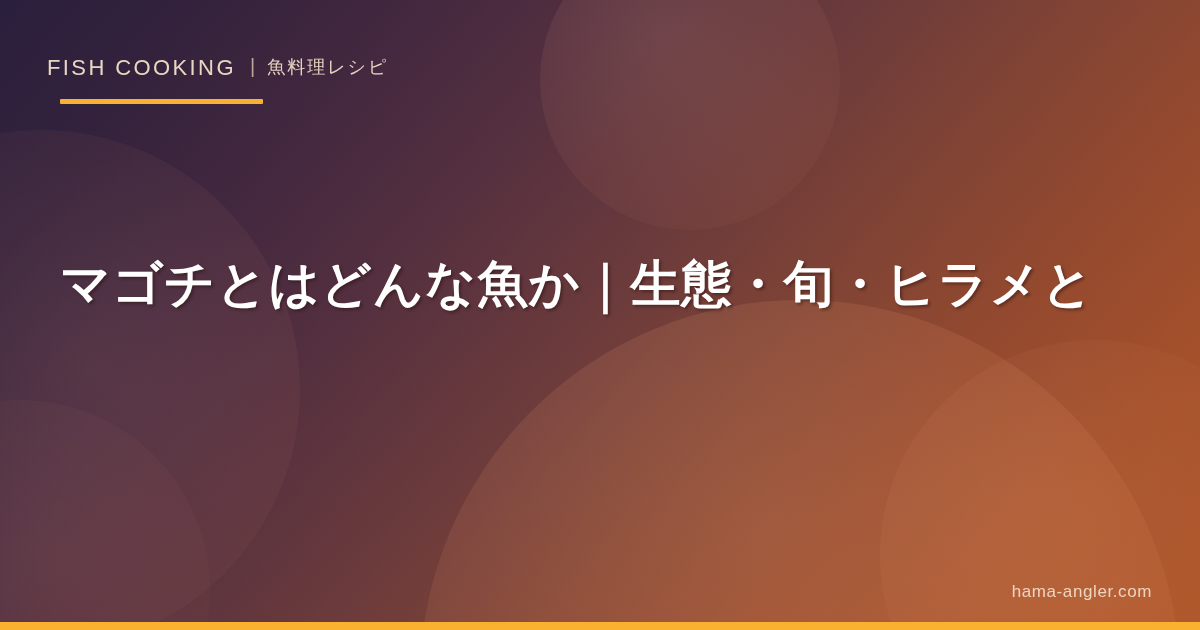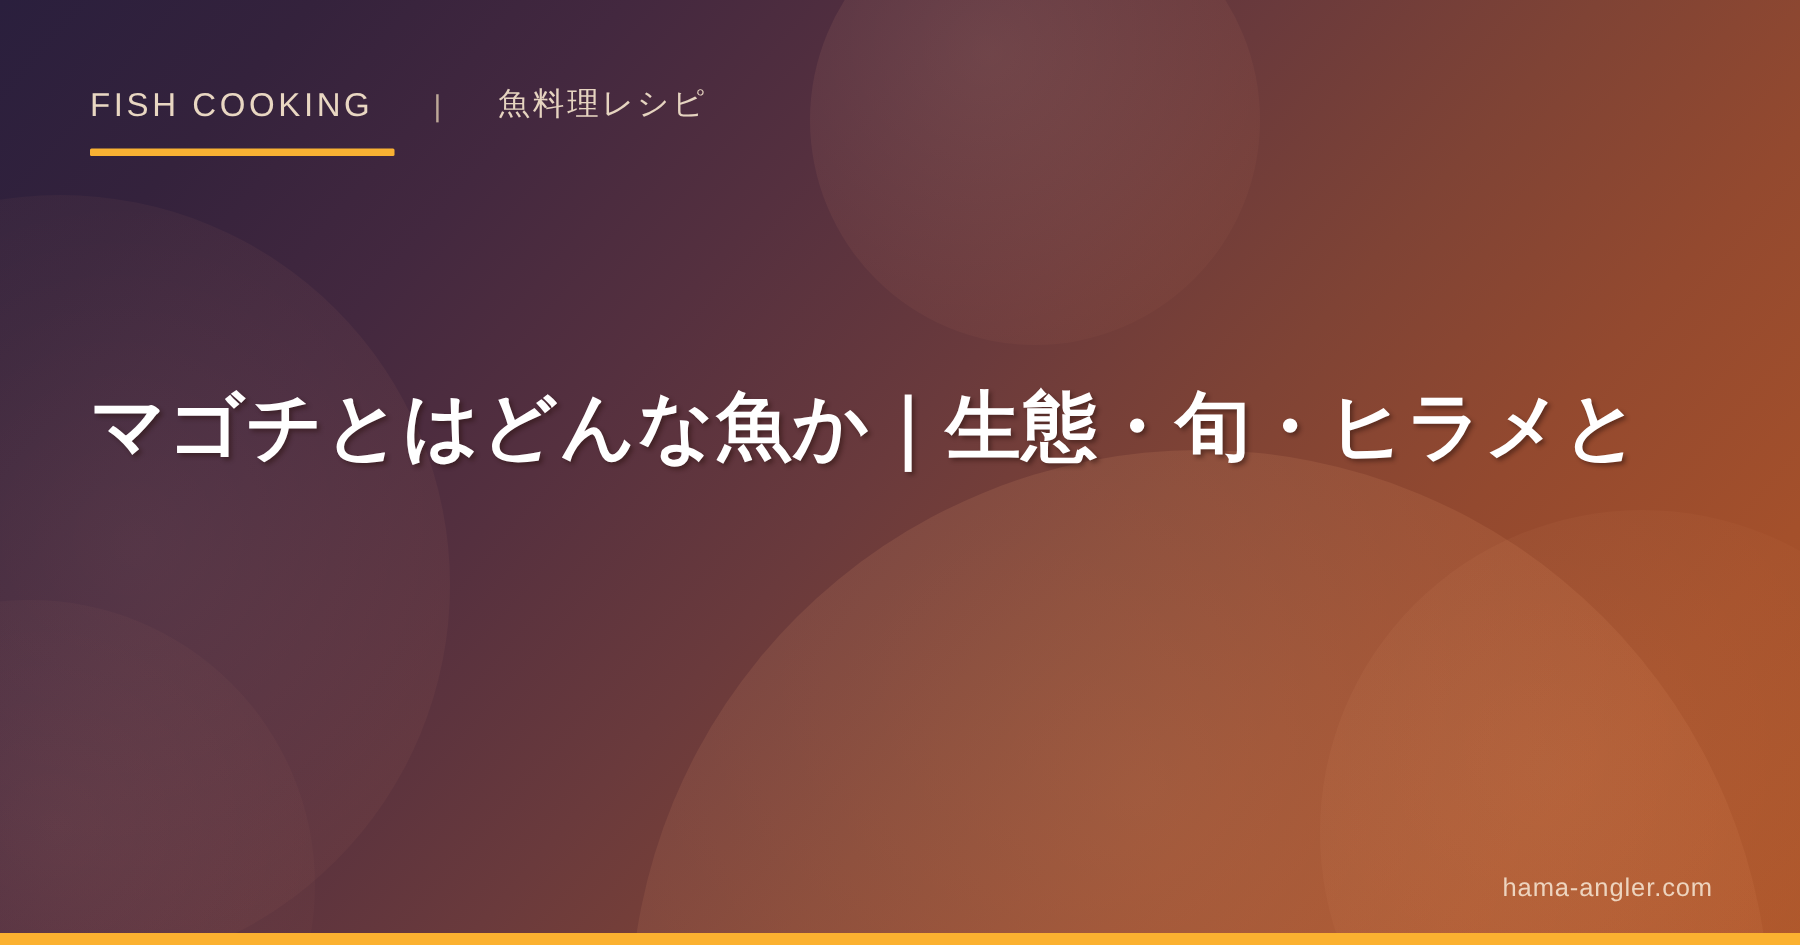--- a/index.html
+++ b/index.html
@@ -87,44 +87,43 @@
     top: 400px;
     background: radial-gradient(circle at 55% 40%,
                 rgba(255, 175, 135, 0.07),
                 rgba(255, 160, 120, 0.02) 65%,
                 rgba(255, 150, 110, 0.0) 100%);
   }
 
   
   .kicker {
     position: absolute;
-    left: 60px;
+    left: 47px;
     top: 55px;
     display: flex;
-    align-items: flex-end;
+    align-items: flex-start;
     white-space: nowrap;
-    gap: 26px;
   }
 
   .kicker-en {
     font-size: 22px;
     letter-spacing: 2.4px;
     color: #e9d7c2;
     font-weight: 400;
   }
 
   .kicker-sep {
     font-size: 20px;
     color: #bda898;
     margin: 0 12px 0 14px;
     font-weight: 300;
   }
 
   .kicker-ja {
-    font-size: 21px;
+    font-size: 18px;
     letter-spacing: 2.0px;
     color: #e6d4c0;
     font-weight: 400;
     font-family: Liberation Mono, monospace;
   }
 
   .kicker-rule {
     position: absolute;
     left: 60px;
     top: 99px;
@@ -146,21 +145,21 @@
     font-weight: 700;
     letter-spacing: 1.0px;
     color: #ffffff;
     text-shadow: 2px 2px 3px rgba(40, 15, 10, 0.45);
     white-space: nowrap;
   }
 
   
   .domain {
     position: absolute;
-    right: 58px;
+    right: 48px;
     bottom: 28px;
     font-size: 17px;
     letter-spacing: 0.6px;
     color: #f2ddc9;
     opacity: 0.93;
   }
 
   
   .bottom-bar {
     position: absolute;

